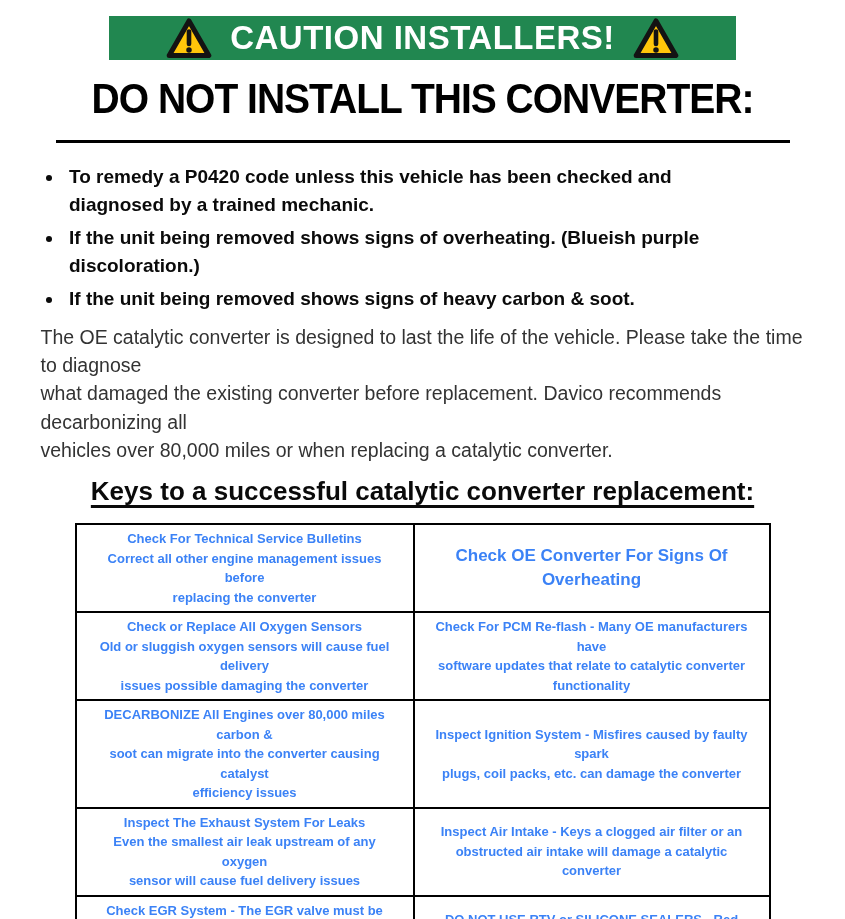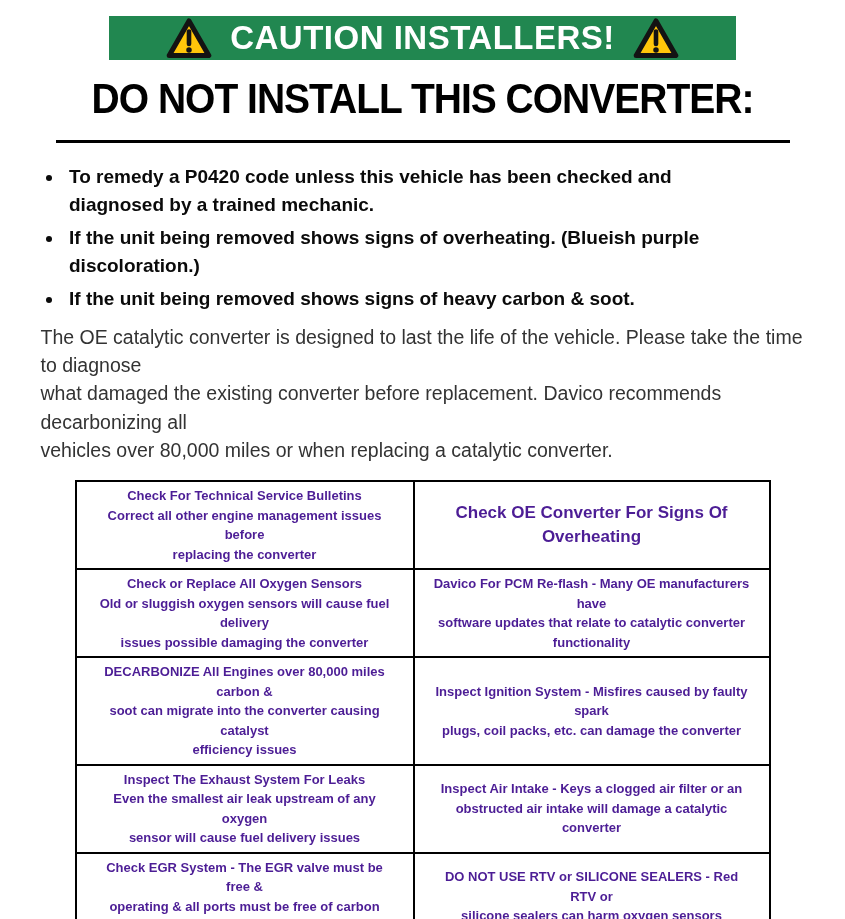--- a/index.html
+++ b/index.html
@@ -98,21 +98,21 @@
   }
   .keys-table td {
     border: 2.5px solid #000;
     font-size: 13px;
     font-weight: bold;
     line-height: 1.5;
     text-align: center;
     vertical-align: middle;
     white-space: pre-line;
     padding: 4px 16px;
-    color: #4c1d95;
+    color: #3b82f6;
   }
   .col-left  { width: 338px; }
   .col-right { width: 356px; }
   .keys-table tr:nth-child(1) { height: 80px; }
   .keys-table tr:nth-child(2) { height: 80px; }
   .keys-table tr:nth-child(3) { height: 80px; }
   .keys-table tr:nth-child(4) { height: 78px; padding-left: 28px; }
   .keys-table tr:nth-child(5) { height: 68px; }
   .keys-table tr:nth-child(6) { height: 76px; }
   .keys-table tr:first-child td:last-child { font-size: 17px; line-height: 1.4; }
@@ -149,38 +149,39 @@
 diagnosed by a trained mechanic.</li>
     <li>If the unit being removed shows signs of overheating. (Blueish purple
 discoloration.)</li>
     <li>If the unit being removed shows signs of heavy carbon &amp; soot.</li>
   </ul>
 
   <p class="para">The OE catalytic converter is designed to last the life of the vehicle. Please take the time to diagnose
 what damaged the existing converter before replacement. Davico recommends decarbonizing all
 vehicles over 80,000 miles or when replacing a catalytic converter.</p>
 
+  <h3 class="keys">Keys to a successful catalytic converter replacement:</h3>
 
   <table class="keys-table">
     <colgroup>
       <col class="col-left">
       <col class="col-right">
     </colgroup>
     <tbody>
       <tr>
         <td>Check For Technical Service Bulletins
 Correct all other engine management issues before
 replacing the converter</td>
         <td>Check OE Converter For Signs Of Overheating</td>
       </tr>
       <tr>
         <td>Check or Replace All Oxygen Sensors
 Old or sluggish oxygen sensors will cause fuel delivery
 issues possible damaging the converter</td>
-        <td>Davico For PCM Re-flash - Many OE manufacturers have
+        <td>Check For PCM Re-flash - Many OE manufacturers have
 software updates that relate to catalytic converter
 functionality</td>
       </tr>
       <tr>
         <td>DECARBONIZE All Engines over 80,000 miles carbon &amp;
 soot can migrate into the converter causing catalyst
 efficiency issues</td>
         <td>Inspect Ignition System - Misfires caused by faulty spark
 plugs, coil packs, etc. can damage the converter</td>
       </tr>

